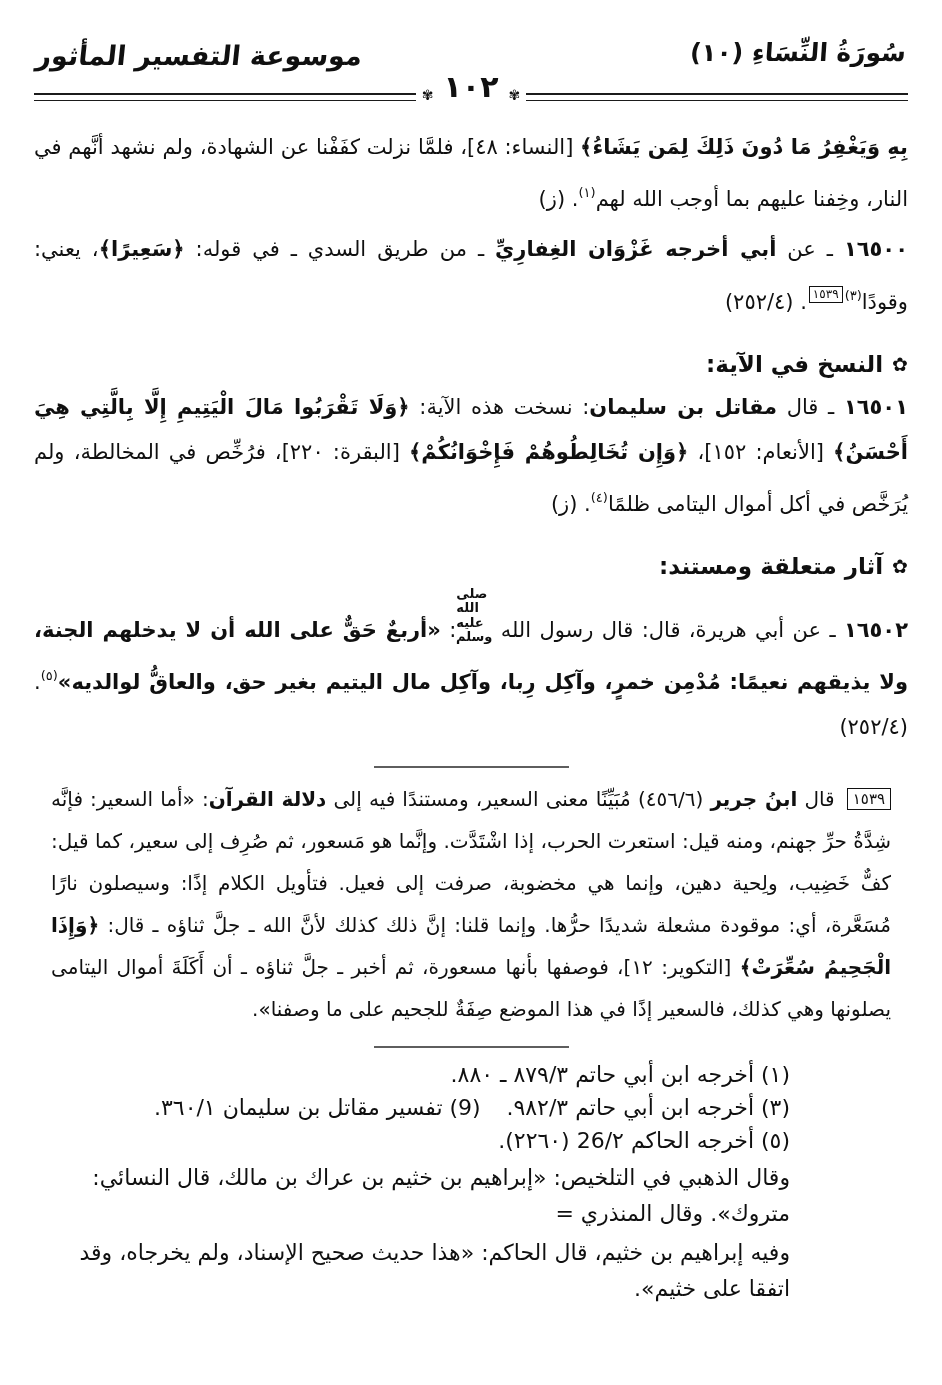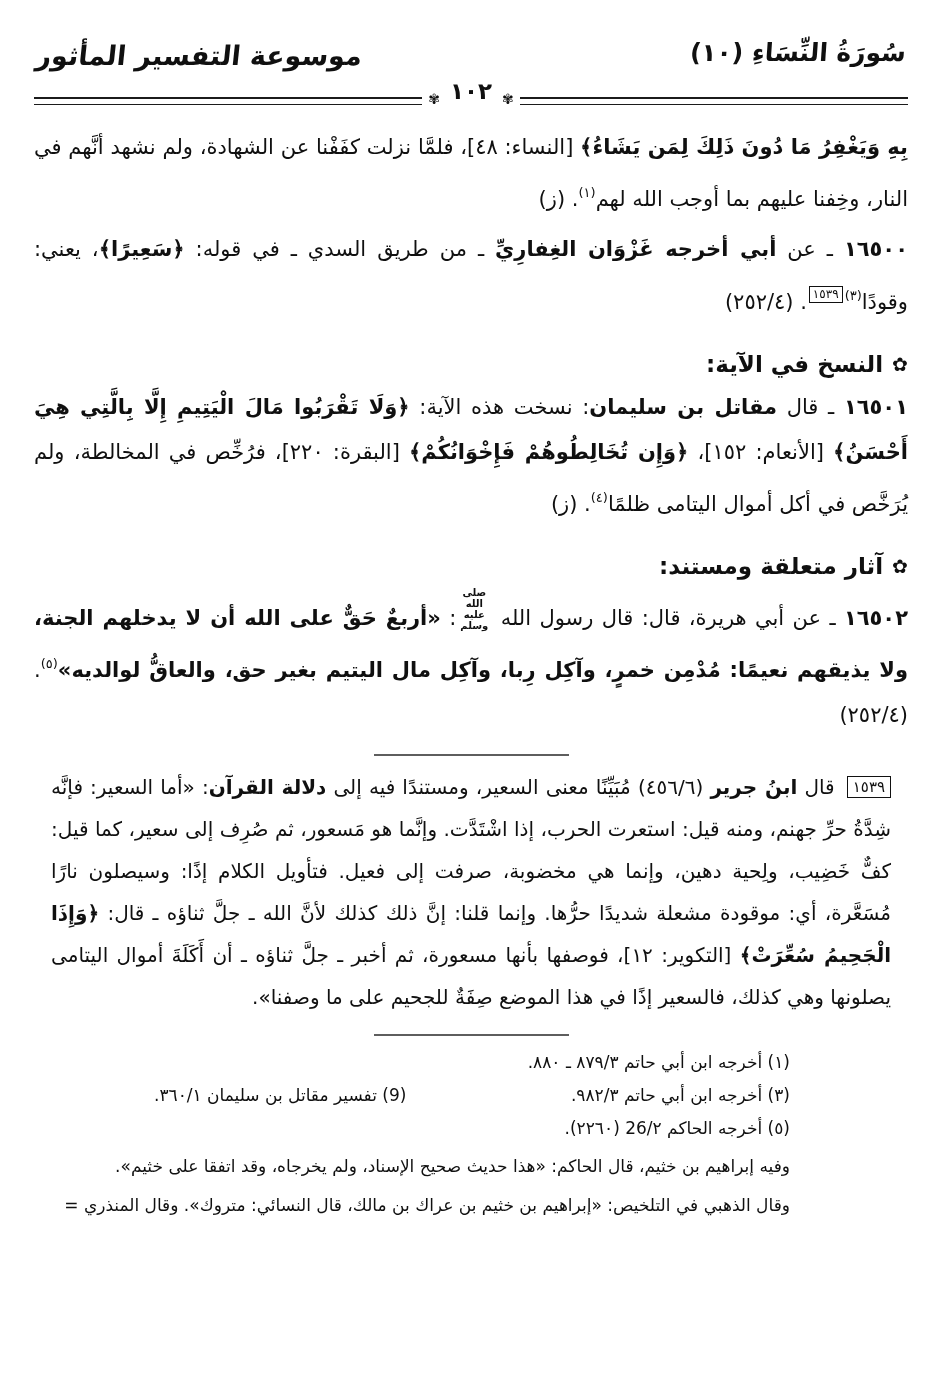--- a/index.html
+++ b/index.html
@@ -15,38 +15,38 @@
     direction:rtl;
   }
   
   .header{position:relative;height:88px;}
   .callig{font-weight:bold;letter-spacing:-0.5px;}
   .h-right{position:absolute;top:4px;right:2px;font-size:25px;transform:skewX(-4deg);}
   .h-left{position:absolute;top:6px;left:2px;font-size:27px;transform:skewX(-6deg);}
   .ruleband{position:absolute;left:0;right:0;bottom:8px;display:flex;align-items:center;gap:6px;}
   .rule{flex:1;height:5px;border-top:2.5px solid #1b1b1b;border-bottom:1.5px solid #1b1b1b;}
   .orn{font-size:14px;line-height:1;transform:translateY(-2px);}
-  .pagenum{font-size:23px;font-weight:bold;padding:0 4px;transform:translateY(-10px);}
+  .pagenum{font-size:30px;font-weight:bold;padding:0 4px;transform:translateY(-10px);}
   
   .body-par{font-size:21px;line-height:45px;text-align:justify;margin:3px 0 5px;}
   .sec{font-size:23px;font-weight:bold;margin:26px 0 8px;display:flex;align-items:center;gap:9px;}
   .sec-orn{font-size:19px;line-height:1;}
   .seg-b{font-weight:bold;}
   .seg-q{font-weight:bold;}
   .seg-sup{font-size:13px;vertical-align:9px;}
   .seg-box{font-size:12px;border:1.2px solid #111;padding:0 3px 1px;vertical-align:11px;margin:0 2px;}
   .seg-boxl{font-size:15px;border:1.3px solid #111;padding:1px 5px;vertical-align:2px;margin-left:5px;}
-  .seg-h{display:inline-block;width:36px;font-size:10px;line-height:1.1;text-align:center;
+  .seg-h{display:inline-block;width:36px;font-size:13px;line-height:1.1;text-align:left;
          vertical-align:-4px;font-weight:bold;white-space:normal;}
   
   .sep{width:195px;border-top:2px solid #5e5e5e;margin:16px auto 10px;}
   
   .commentary{font-size:20px;line-height:42px;text-align:justify;margin:4px 17px 2px;}
   
-  .footnotes{font-size:17px;line-height:33px;padding-left:0;padding-right:0;margin-top:2px;}
+  .footnotes{font-size:22px;line-height:33px;padding-left:0;padding-right:0;margin-top:2px;}
   .fn-block{padding-left:120px;padding-right:118px;}
   .footnotes p{margin:0;text-align:right;}
   .fn-row{display:flex;justify-content:space-between;}
   .fn-tail{text-align:justify;line-height:36px;margin-top:3px !important;padding-right:118px;}
   .fn-tail2{padding-right:118px;}
 </style>
 </head>
 <body>
 
 <div class="page">
@@ -92,18 +92,18 @@
 
     <div class="footnotes">
       <div class="fn-block">
         <p>(١) أخرجه ابن أبي حاتم ٨٧٩/٣ ـ ٨٨٠.</p>
         <div class="fn-row">
           <p>(٣) أخرجه ابن أبي حاتم ٩٨٢/٣.</p>
           <p>(9) تفسير مقاتل بن سليمان ٣٦٠/١.</p>
         </div>
         <p>(٥) أخرجه الحاكم 26/٢ (٢٢٦٠).</p>
       </div>
+      <p class="fn-tail fn-tail2">وقال الذهبي في التلخيص: «إبراهيم بن خثيم بن عراك بن مالك، قال النسائي: متروك». وقال المنذري =</p>
       <p class="fn-tail">وفيه إبراهيم بن خثيم، قال الحاكم: «هذا حديث صحيح الإسناد، ولم يخرجاه، وقد اتفقا على خثيم».</p>
-      <p class="fn-tail fn-tail2">وقال الذهبي في التلخيص: «إبراهيم بن خثيم بن عراك بن مالك، قال النسائي: متروك». وقال المنذري =</p>
     </div>
 
   </main>
 </div>
 
 </body></html>

